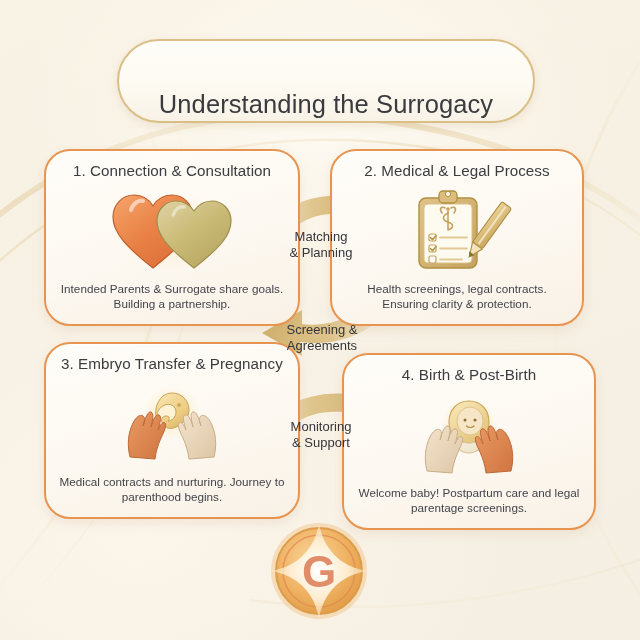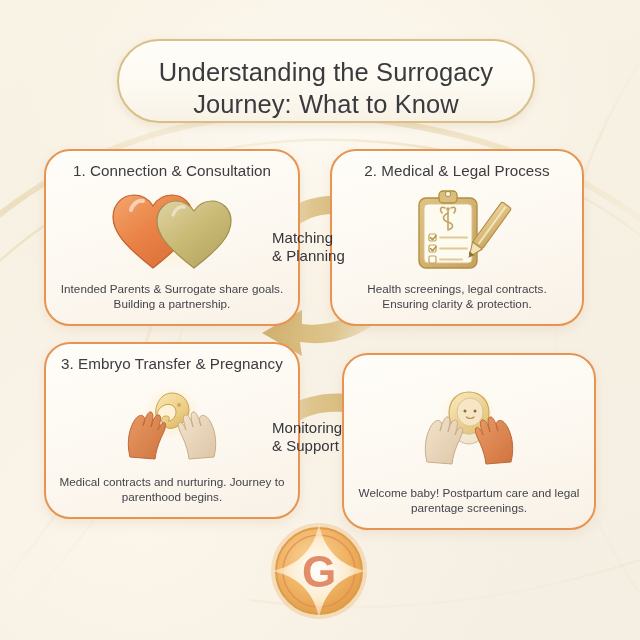--- a/index.html
+++ b/index.html
@@ -96,21 +96,22 @@
     font-size: 11.7px;
     color: #43434a;
     text-align: center;
     line-height: 1.34;
     letter-spacing: 0.02px;
   }
 
   
   .conn-label {
     position: absolute;
-    font-size: 15px;
+    text-align: center;
+    font-size: 13px;
     line-height: 1.22;
     color: #35353a;
     font-weight: 400;
     letter-spacing: 0.02px;
   }
   #conn-1-label { left: 272px; top: 229px; width: 98px; }
   #conn-2-label { left: 268px; top: 322px; width: 108px; }
   #conn-3-label { left: 272px; top: 419px; width: 98px; }
 
   
@@ -186,21 +187,20 @@
       <path d="M 250 458
                C 260 414, 300 390, 348 394
                L 346 380 L 386 405 L 344 426 L 344 412
                C 306 409, 279 426, 272 462 Z" fill="url(#arrG1)" opacity="0.95"></path>
     </g>
   </svg>
 
   <div class="title-pill">
     <div class="title-text">
       <span>Understanding the Surrogacy</span><br>
-      <span>Journey: What to Know</span>
     </div>
   </div>
 
   <div class="card" id="card-1">
     <div class="card-title">1. Connection &amp; Consultation</div>
     <div class="card-icon">
       <svg width="126" height="84" viewBox="0 0 126 84">
         <ellipse cx="63" cy="44" rx="58" ry="38" fill="url(#glowWarm)" opacity="0.6"></ellipse>
         <defs>
           <linearGradient id="heartO" x1="0.1" y1="0" x2="0.9" y2="1">
@@ -312,20 +312,21 @@
                  C 85 33, 82 26, 79 27 C 76 28, 77 34, 79 42
                  C 77 34, 74 29, 71 30 C 68 31, 70 38, 72 45
                  C 70 40, 67 36, 65 38 C 63 40, 66 47, 69 53
                  C 72 60, 74 66, 75 74 Z" fill="url(#handLight)" stroke="#c9ad87" stroke-width="1"></path>
       </svg>
     </div>
     <div class="card-desc">Medical contracts and nurturing. Journey to parenthood begins.</div>
   </div>
 
   <div class="card" id="card-4">
+    <div class="card-title">4. Birth &amp; Post-Birth</div>
     <div class="card-icon">
       <svg width="116" height="82" viewBox="0 0 116 82">
         <defs>
           <linearGradient id="swaddleG" x1="0.2" y1="0" x2="0.9" y2="1">
             <stop offset="0%" stop-color="#f7e7b8"></stop>
             <stop offset="100%" stop-color="#e0bf72"></stop>
           </linearGradient>
           <linearGradient id="blanketG" x1="0.2" y1="0" x2="0.9" y2="1">
             <stop offset="0%" stop-color="#fdf8ea"></stop>
             <stop offset="100%" stop-color="#eadfc4"></stop>
@@ -356,20 +357,24 @@
                  C 70 46, 67 42, 65 44 C 63 46, 66 53, 69 59
                  C 72 66, 74 72, 75 80 Z" fill="url(#handDark)" stroke="#bd6838" stroke-width="1"></path>
       </svg>
     </div>
     <div class="card-desc">Welcome baby! Postpartum care and legal parentage screenings.</div>
   </div>
 
   <div class="conn-label" id="conn-1-label">
     <span>Matching</span><br>
     <span>&amp; Planning</span>
+  </div>
+  <div class="conn-label" id="conn-2-label">
+    <span>Screening &amp;</span><br>
+    <span>Agreements</span>
   </div>
   <div class="conn-label" id="conn-3-label">
     <span>Monitoring</span><br>
     <span>&amp; Support</span>
   </div>
 
   <div class="logo-badge">
     <svg width="104" height="104" viewBox="0 0 104 104">
       <defs>
         <radialGradient id="badgeFill" cx="42%" cy="36%" r="70%">

